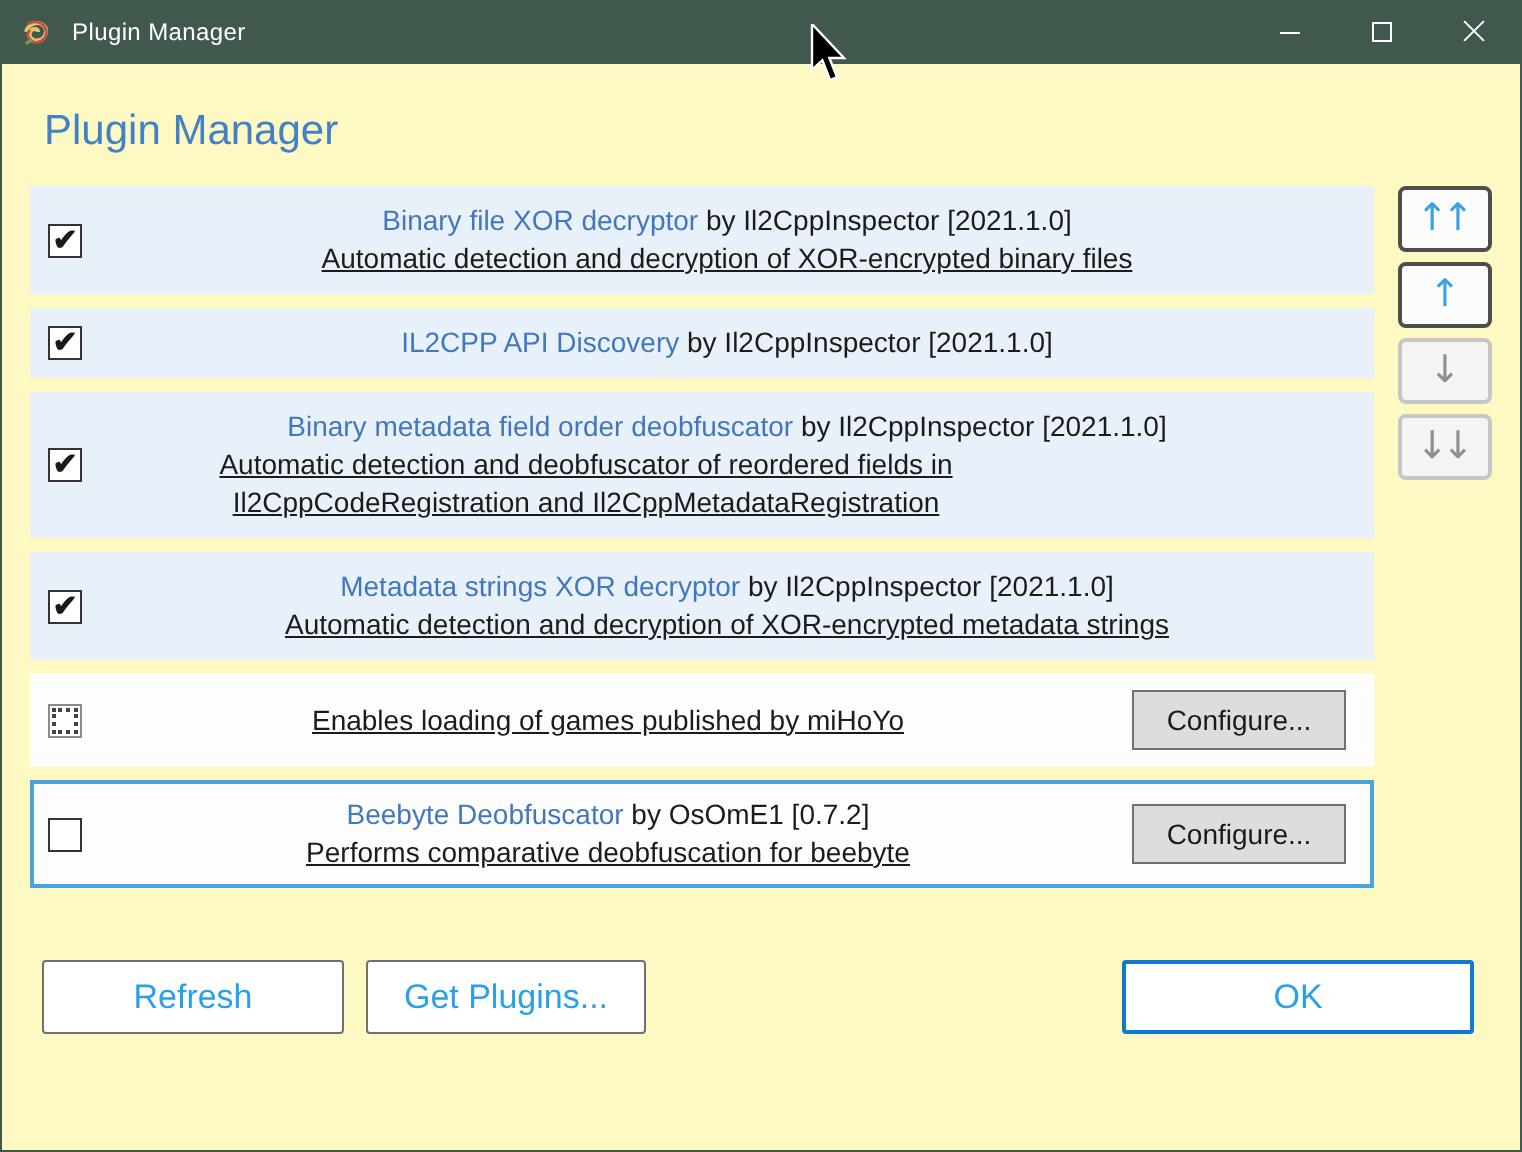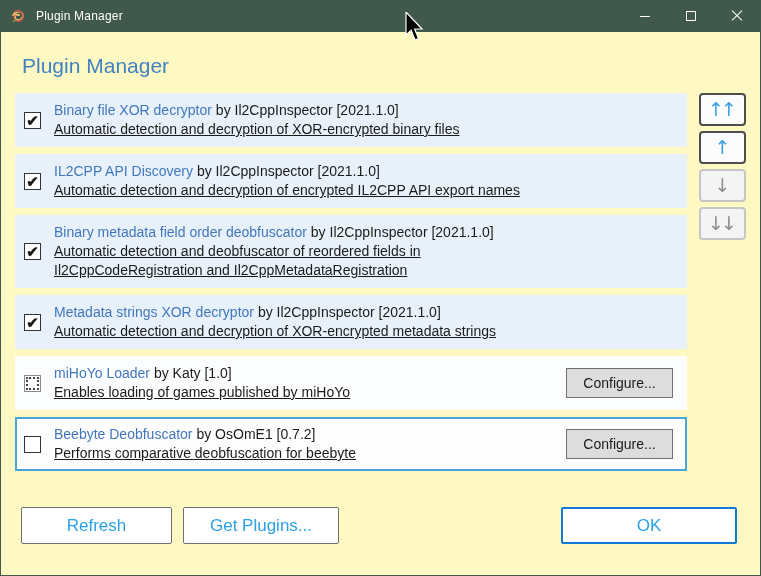--- a/index.html
+++ b/index.html
@@ -33,21 +33,21 @@
   .row { display:flex; align-items:center; padding:8px 14px 8px 9px; background:#e8f1fa; }
   .row.plain { background:#fbfdfe; }
   .row.selected { background:#fdfdfd; border:2px solid #4aa3dd; padding:6px 12px 6px 7px; }
 
   .checkbox { width:17px; height:17px; background:#fff; border:1px solid #333;
               margin-right:13px; flex-shrink:0; display:flex; align-items:center; justify-content:center;
               font-size:15px; line-height:1; color:#1a1a1a; font-weight:bold; }
   .checkbox.dotted { border:1px solid #8a8a8a; position:relative; }
   .checkbox.dotted::after { content:""; position:absolute; inset:1px; border:2px dotted #444; }
 
-  .texts { flex:1; min-width:0; }
+  .texts { flex:1; min-width:0;text-align:center; }
   .name-line { font-size:14px; line-height:19px; color:#1b1b1b; }
   .plugin-name { color:#4277bd; cursor:pointer; }
   .desc { font-size:14px; line-height:19px; color:#1b1b1b;text-decoration:underline; }
   .desc.wrap-narrow { max-width:478px; }
 
   .configure-btn { margin-left:12px; flex-shrink:0; width:107px; height:30px;
                    background:#dddddd; border:1px solid #707070; font-family:"Liberation Sans",sans-serif;
                    font-size:14px; color:#1a1a1a; }
 
   
@@ -56,21 +56,21 @@
                  font-size:19px; line-height:1; color:#3aa2e4; display:flex; align-items:center;
                  justify-content:center; letter-spacing:-3px; padding-right:3px;
                  font-family:"DejaVu Sans", sans-serif; }
   .reorder-btn.disabled { border-color:#c6c6c6; background:#f4f4f4; color:#8f8f8f; }
 
   
   .footer { display:flex; align-items:center; margin-top:36px; padding:0 9px 0 6px;justify-content:center; }
   .footer-btn { height:37px; background:#fff; border:1px solid #707070; border-radius:2px;
                 font-family:"Liberation Sans",sans-serif; font-size:17px; color:#2aa1e6; }
   .refresh-btn { width:151px; }
-  .getplugins-btn { width:156px; margin-left:11px; }
+  .getplugins-btn { width:140px; margin-left:11px; }
   .footer-spacer { flex:1; }
   .ok-btn { width:176px; border:2px solid #0d7ad4; }
 
   
   .cursor { position:absolute; left:405px; top:12px; z-index:50; pointer-events:none; }
 </style>
 </head>
 <body>
 
 <div class="window">
@@ -106,21 +106,20 @@
           <div class="texts">
             <div class="name-line"><span class="plugin-name">Binary file XOR decryptor</span> <span>by Il2CppInspector [2021.1.0]</span></div>
             <div class="desc">Automatic detection and decryption of XOR-encrypted binary files</div>
           </div>
         </div>
 
         <div class="row">
           <span class="checkbox">✔</span>
           <div class="texts">
             <div class="name-line"><span class="plugin-name">IL2CPP API Discovery</span> <span>by Il2CppInspector [2021.1.0]</span></div>
-            <div class="desc">Automatic detection and decryption of encrypted IL2CPP API export names</div>
           </div>
         </div>
 
         <div class="row">
           <span class="checkbox">✔</span>
           <div class="texts">
             <div class="name-line"><span class="plugin-name">Binary metadata field order deobfuscator</span> <span>by Il2CppInspector [2021.1.0]</span></div>
             <div class="desc wrap-narrow">Automatic detection and deobfuscator of reordered fields in Il2CppCodeRegistration and Il2CppMetadataRegistration</div>
           </div>
         </div>
@@ -129,21 +128,20 @@
           <span class="checkbox">✔</span>
           <div class="texts">
             <div class="name-line"><span class="plugin-name">Metadata strings XOR decryptor</span> <span>by Il2CppInspector [2021.1.0]</span></div>
             <div class="desc">Automatic detection and decryption of XOR-encrypted metadata strings</div>
           </div>
         </div>
 
         <div class="row plain">
           <span class="checkbox dotted"></span>
           <div class="texts">
-            <div class="name-line"><span class="plugin-name">miHoYo Loader</span> <span>by Katy [1.0]</span></div>
             <div class="desc">Enables loading of games published by miHoYo</div>
           </div>
           <button class="configure-btn">Configure...</button>
         </div>
 
         <div class="row selected">
           <span class="checkbox"></span>
           <div class="texts">
             <div class="name-line"><span class="plugin-name">Beebyte Deobfuscator</span> <span>by OsOmE1 [0.7.2]</span></div>
             <div class="desc">Performs comparative deobfuscation for beebyte</div>

